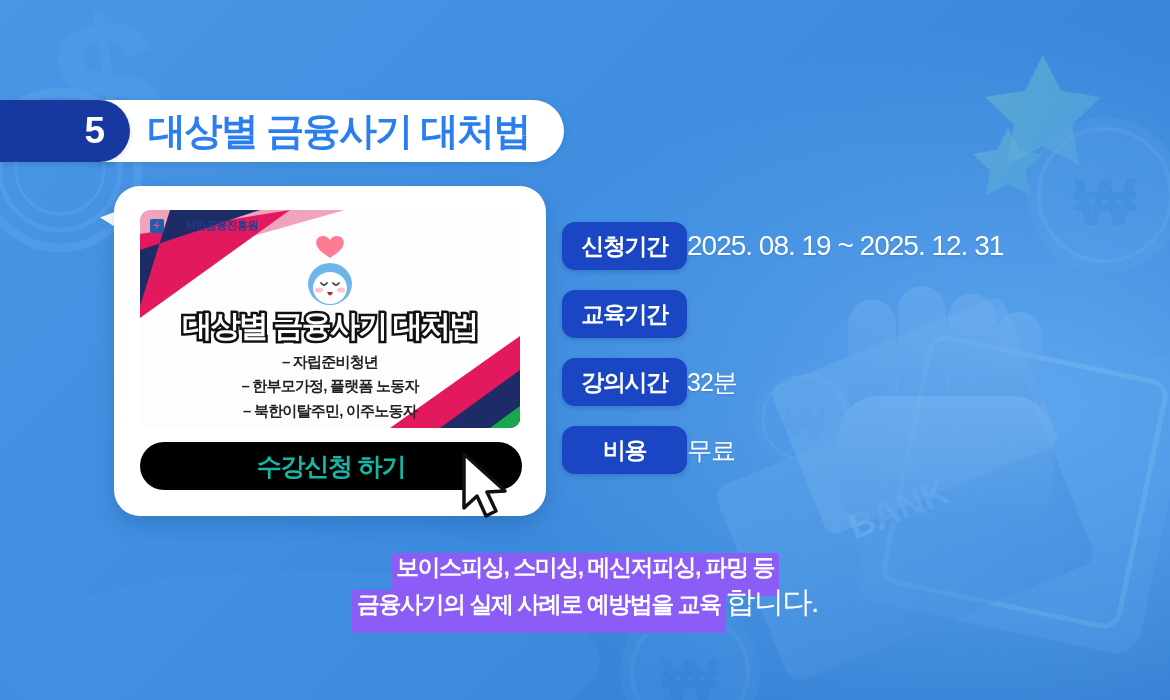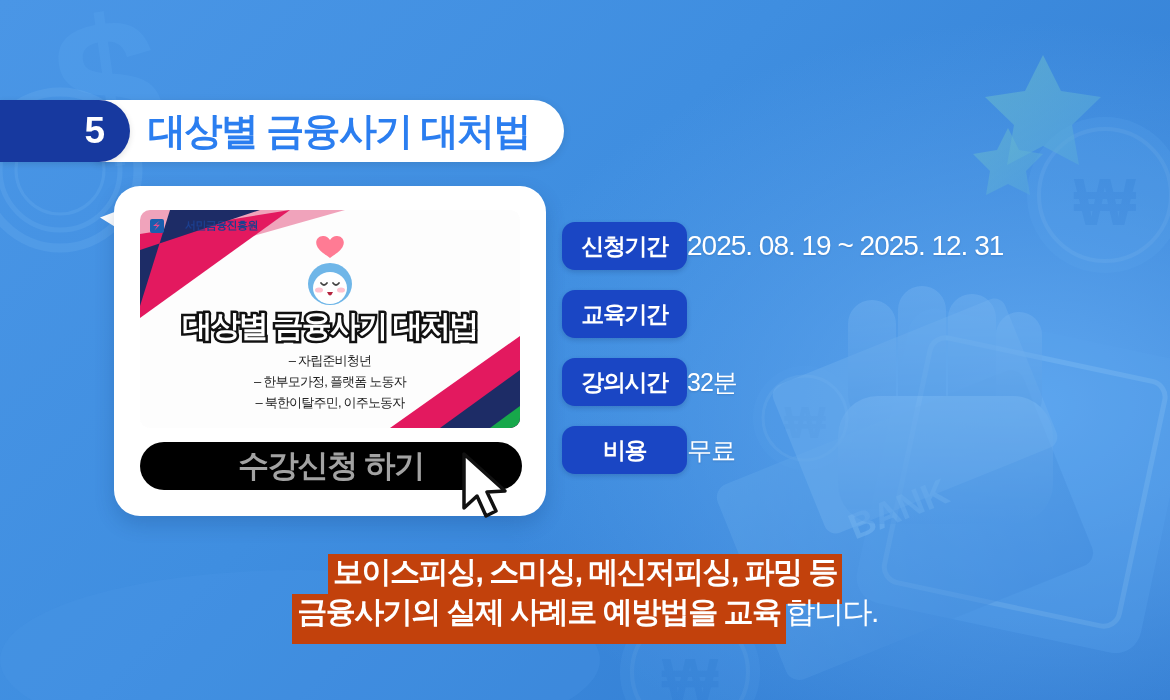--- a/index.html
+++ b/index.html
@@ -84,27 +84,27 @@
 
   .thumb-title {
     position:absolute; left:0; right:0; top:96px; text-align:center; z-index:3;
     font-size:30px; font-weight:bold; letter-spacing:-1.8px; color:#fff;
     -webkit-text-stroke:5px #111; paint-order:stroke fill;
   }
   .bullets {
     position:absolute; left:0; right:0; top:140px; z-index:3;
     text-align:center; color:#222;
   }
-  .bullets div { font-size:13px; font-weight:normal; letter-spacing:-.8px; line-height:1.62; }
+  .bullets div { font-size:15px; font-weight:bold; letter-spacing:-.8px; line-height:1.62; }
 
   .cta {
     position:absolute; left:26px; right:24px; bottom:26px; height:48px;
     background:#000; border-radius:26px;
     display:flex; align-items:center; justify-content:center;
-    color:#a3a3a3; font-size:31px; font-weight:bold; letter-spacing:-1.2px;
+    color:#14b8a6; font-size:25px; font-weight:bold; letter-spacing:-1.2px;
   }
   .cursor { position:absolute; right:32px; bottom:-8px; z-index:8; }
 
   
   .info { position:absolute; left:562px; top:222px; z-index:6; }
   .info-row { display:flex; align-items:center; margin-bottom:20px; }
   .info-label {
     width:125px; height:48px; background:#1a46c4; border-radius:13px;
     display:flex; align-items:center; justify-content:center;
     color:#fff; font-size:23px; font-weight:bold; letter-spacing:-1.4px;
@@ -116,22 +116,22 @@
   }
   .info-value.sm { font-size:25px; }
 
   
   .caption {
     position:absolute; left:0; right:0; top:552px; z-index:6;
     text-align:center; line-height:1.32;
   }
   .caption .line { display:block; }
   .caption .hl {
-    background:#c2410c; color:#fff; font-weight:bold;
-    font-size:30px; letter-spacing:-1.5px;
+    background:#8b5cf6; color:#fff; font-weight:bold;
+    font-size:23px; letter-spacing:-1.5px;
     padding:1px 5px 16px; box-decoration-break:clone;
     -webkit-box-decoration-break:clone;
   }
   .caption .tail { color:#fff; font-size:30px; letter-spacing:-1.5px; }
 </style>
 </head>
 <body>
 
 <div id="bg">
   <svg viewBox="0 0 1170 700" xmlns="http://www.w3.org/2000/svg">

